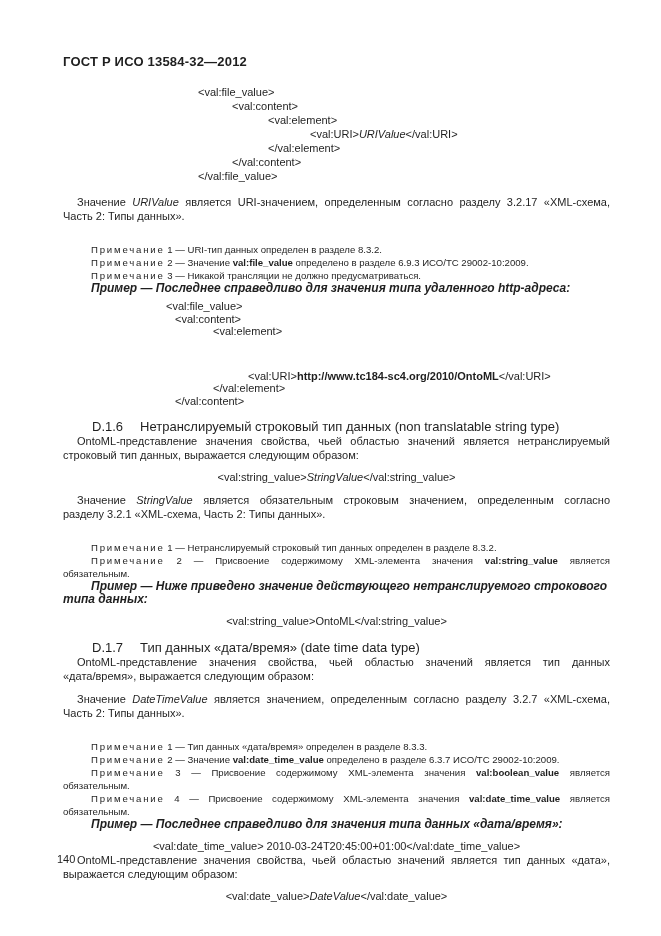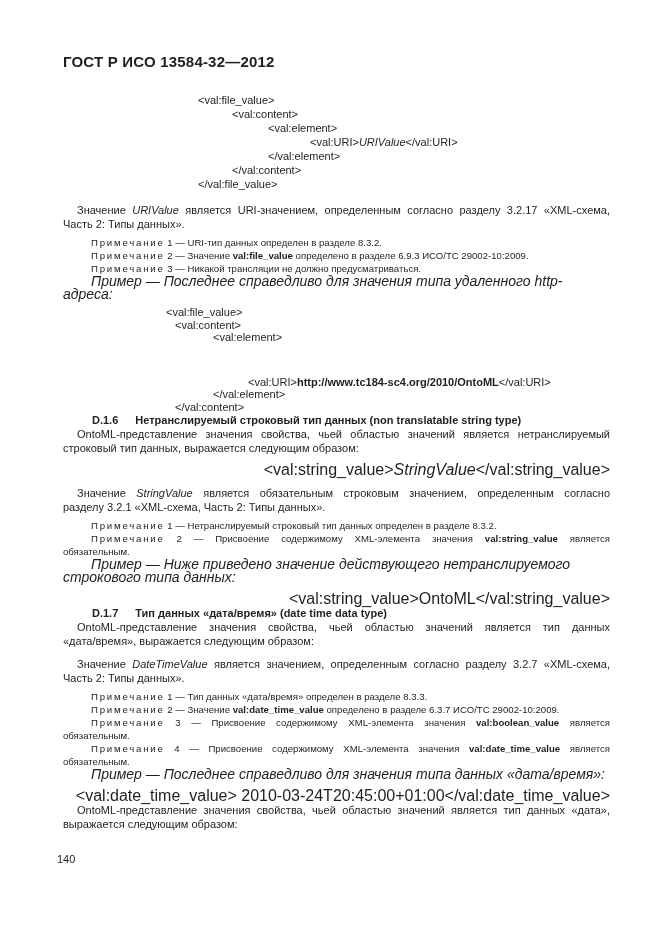--- a/index.html
+++ b/index.html
@@ -1,41 +1,41 @@
 <!DOCTYPE html>
 <html><head>
 <meta charset="utf-8">
 <style>
   html,body{margin:0;padding:0;background:#ffffff;}
   .page{position:relative;width:661px;height:936px;background:#fff;overflow:hidden;
         font-family:"Liberation Sans", sans-serif;color:#1f1f1f;}
   .content{position:absolute;left:63px;top:55px;width:547px;}
-  .doc-header{font-weight:bold;font-size:15px;letter-spacing:.2px;line-height:14px;margin-bottom:24px;}
+  .doc-header{font-weight:bold;font-size:13px;letter-spacing:.2px;line-height:14px;margin-bottom:16px;}
   
   .code-line{font-size:11px;line-height:14px;white-space:pre;}
   .code-top .i0{margin-left:135px;} .code-top .i1{margin-left:169px;}
   .code-top .i2{margin-left:205px;} .code-top .i3{margin-left:247px;}
   .code-ex{margin-top:5px;}
   .code-ex .code-line{line-height:12.5px;}
   .code-ex .i0{margin-left:103px;} .code-ex .i1{margin-left:112px;}
   .code-ex .i2{margin-left:150px;} .code-ex .i3{margin-left:185px;margin-top:32px;}
-  .ccode{text-align:right;font-size:16px;line-height:14px;margin:8px 0 0 0;white-space:pre;}
+  .ccode{text-align:center;font-size:11px;line-height:14px;margin:8px 0 0 0;white-space:pre;}
   
   .para{font-size:11px;line-height:14px;}
   .p-top{margin-top:12px;}
   .p-mid{margin-top:9px;}
   .pline{text-indent:14px;}
   .jl{text-align:justify;text-align-last:justify;}
   
-  .notes{margin-top:5px;}
+  .notes{margin-top:20px;}
   .note{font-size:9.6px;line-height:13px;}
   .nf{text-indent:28px;}
-  .example{font-size:14px;line-height:13px;font-weight:normal;font-style:italic;text-indent:28px;}
+  .example{font-size:12px;line-height:13px;font-weight:bold;font-style:italic;text-indent:28px;}
   
-  .heading{font-weight:bold;font-size:11px;line-height:14px;padding-left:29px;}
+  .heading{margin-top:13px;font-weight:normal;font-size:13px;line-height:14px;padding-left:29px;}
   .hnum{margin-right:17px;}
   
   .b{font-weight:bold;}
   .bi{font-weight:normal;font-style:italic;}
   .sp{letter-spacing:1.8px;}
   .pagenum{position:absolute;left:57px;top:853px;font-size:11px;}
 </style>
 </head>
 <body>
 
@@ -119,18 +119,19 @@
         <div class="example"><span>Пример — Последнее справедливо для значения типа данных «дата/время»:</span></div>
       </div>
       <div class="ccode"><span>&lt;val:date_time_value&gt; 2010-03-24T20:45:00+01:00&lt;/val:date_time_value&gt;</span></div>
     </section>
 
     <section>
       <div class="para">
         <div class="pline jl"><span>OntoML-представление значения свойства, чьей областью значений является тип данных «дата»,</span></div>
         <div><span>выражается следующим образом:</span></div>
       </div>
+      <div class="ccode"><span>&lt;val:date_value&gt;</span><span class="bi">DateValue</span><span>&lt;/val:date_value&gt;</span></div>
     </section>
 
   </div>
 
   <div class="pagenum">140</div>
 </div>
 
 </body></html>

